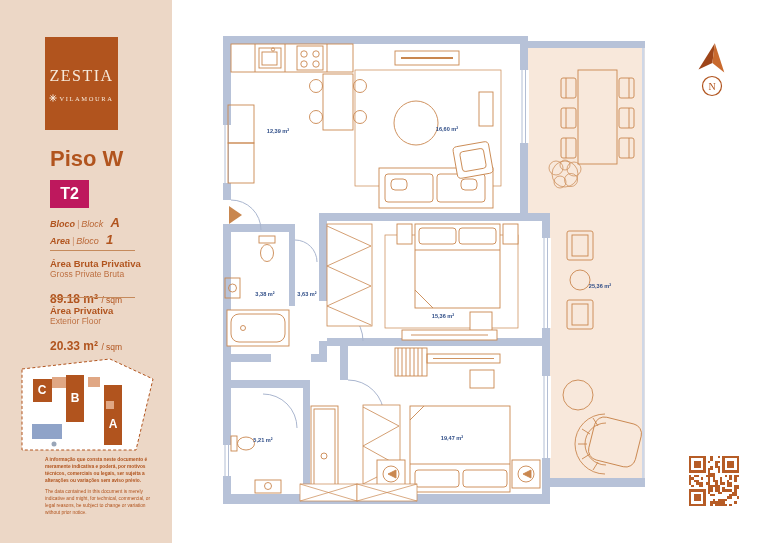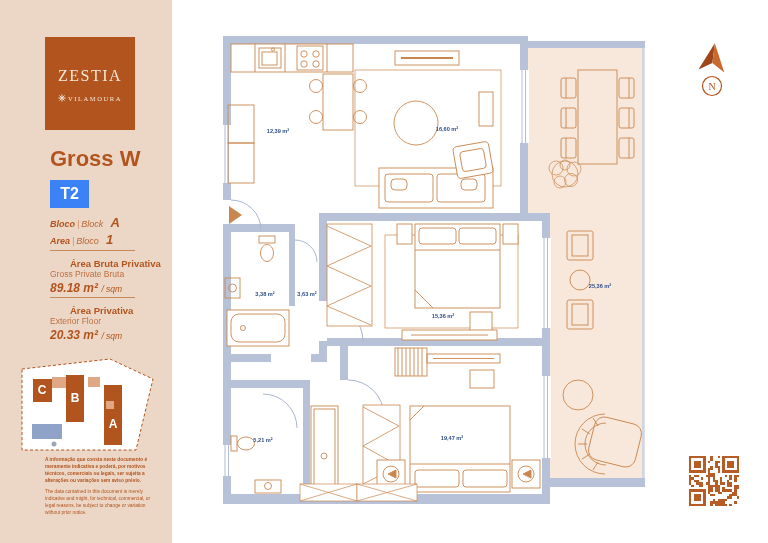--- a/index.html
+++ b/index.html
@@ -1,37 +1,37 @@
 <!DOCTYPE html>
 <html><head>
 <meta charset="utf-8">
 <style>
   html,body{margin:0;padding:0;background:#fff;}
   .page{position:relative;width:768px;height:543px;background:#ffffff;overflow:hidden;
         font-family:"Liberation Sans",sans-serif;}
   
   .sidebar{position:absolute;left:0;top:0;width:172px;height:543px;background:#ecd7c6;}
-  .logo-box{position:absolute;left:45px;top:37px;width:90px;height:93px;background:#b1541e;
+  .logo-box{position:absolute;left:45px;top:37px;width:73px;height:93px;background:#b1541e;
             display:flex;flex-direction:column;align-items:center;justify-content:center;}
   .logo-brand{color:#f6e9da;font-family:"Liberation Serif",serif;font-size:16px;
               letter-spacing:1.5px;margin-top:2px;}
   .logo-sub{display:flex;align-items:center;gap:2px;margin-top:9px;color:#f6e9da;
             font-family:"Liberation Serif",serif;font-size:6.5px;letter-spacing:1.6px;}
   .unit-title{position:absolute;left:50px;top:146px;font-size:22px;font-weight:bold;color:#b1541e;}
-  .badge{position:absolute;left:50px;top:180px;width:39px;height:28px;background:#3b82f6;color:#fff;
+  .badge{position:absolute;left:50px;top:180px;width:39px;height:28px;background:#be185d;color:#fff;
          font-size:16px;font-weight:bold;display:flex;align-items:center;justify-content:center;}
   .meta{position:absolute;left:50px;top:215px;color:#b1541e;font-size:9px;line-height:16px;font-style:italic;}
   .meta .pipe{opacity:.55;margin:0 2px;}
   .meta .en{font-weight:normal;opacity:.85;}
   .meta .val{font-size:13px;font-weight:bold;margin-left:7px;}
   .rule{position:absolute;left:50px;width:85px;border-top:1px solid #c58a5c;}
   .area-sec{position:absolute;left:50px;color:#b1541e;}
-  .area-sec .t{font-weight:bold;font-size:9.5px;line-height:11px;margin-left:20px;}
+  .area-sec .t{font-weight:bold;font-size:9.5px;line-height:11px;}
   .area-sec .s{font-size:8.5px;opacity:.8;line-height:10px;}
-  .area-sec .v{font-size:12px;font-weight:bold;margin-top:2px;font-style:italic;}
+  .area-sec .v{font-size:12px;font-weight:bold;margin-top:13px;}
   .area-sec .u{font-size:8.5px;font-weight:normal;}
   .site-map{position:absolute;left:18px;top:356px;width:140px;height:132px;}
   .disc{position:absolute;left:45px;top:457px;width:113px;color:#b1541e;font-size:4.8px;line-height:1.45;}
   .disc p{margin:0 0 4px 0;}
   .disc .pt{font-weight:bold;}
   
   .floorplan{position:absolute;left:215px;top:28px;width:440px;height:492px;}
   .compass{position:absolute;left:690px;top:40px;width:44px;height:62px;}
   .qr{position:absolute;left:688px;top:456px;width:52px;height:50px;}
   svg text.lbl{fill:#2f4d87;font-family:"Liberation Sans",sans-serif;font-size:5.6px;font-weight:bold;}
@@ -51,21 +51,21 @@
             <line x1="5" y1="0.5" x2="5" y2="9.5"></line>
               <line x1="0.5" y1="5" x2="9.5" y2="5"></line>
             <line x1="1.8" y1="1.8" x2="8.2" y2="8.2"></line>
               <line x1="8.2" y1="1.8" x2="1.8" y2="8.2"></line>
           </g>
         </svg>
         <span>VILAMOURA</span>
       </div>
     </div>
 
-    <div class="unit-title">Gross W</div>
+    <div class="unit-title">Piso W</div>
     <div class="badge">T2</div>
 
     <div class="meta">
       <div>
         <b>Bloco</b><span class="pipe">|</span><span class="en">Block</span><span class="val">A</span>
       </div>
       <div>
         <b>Area</b><span class="pipe">|</span><span class="en">Bloco</span><span class="val">1</span>
       </div>
     </div>

